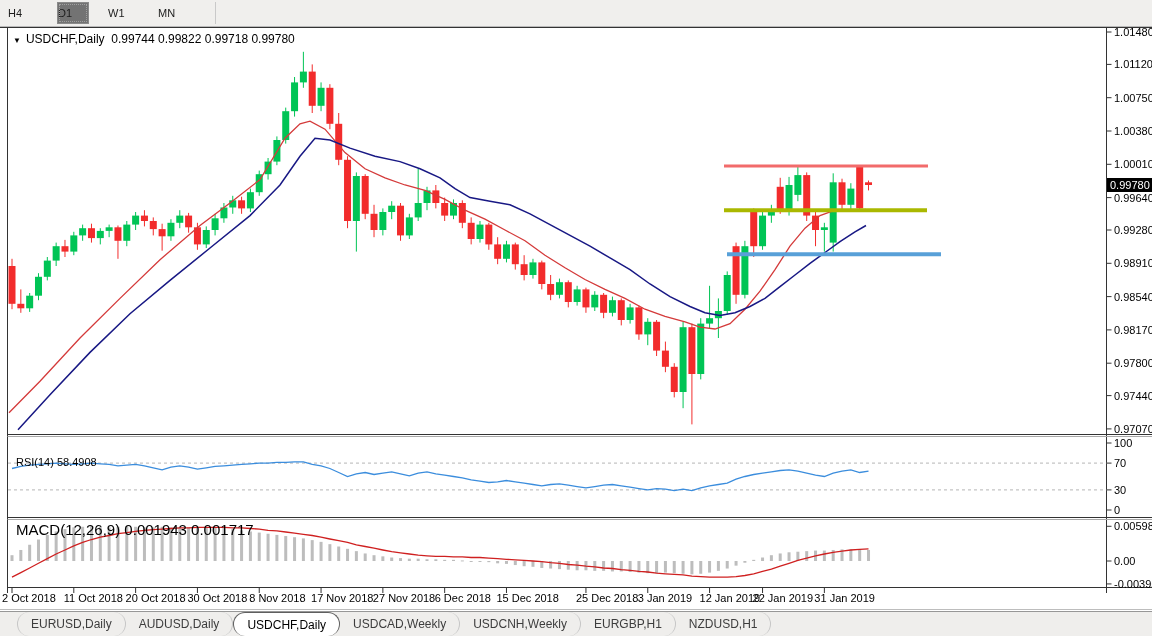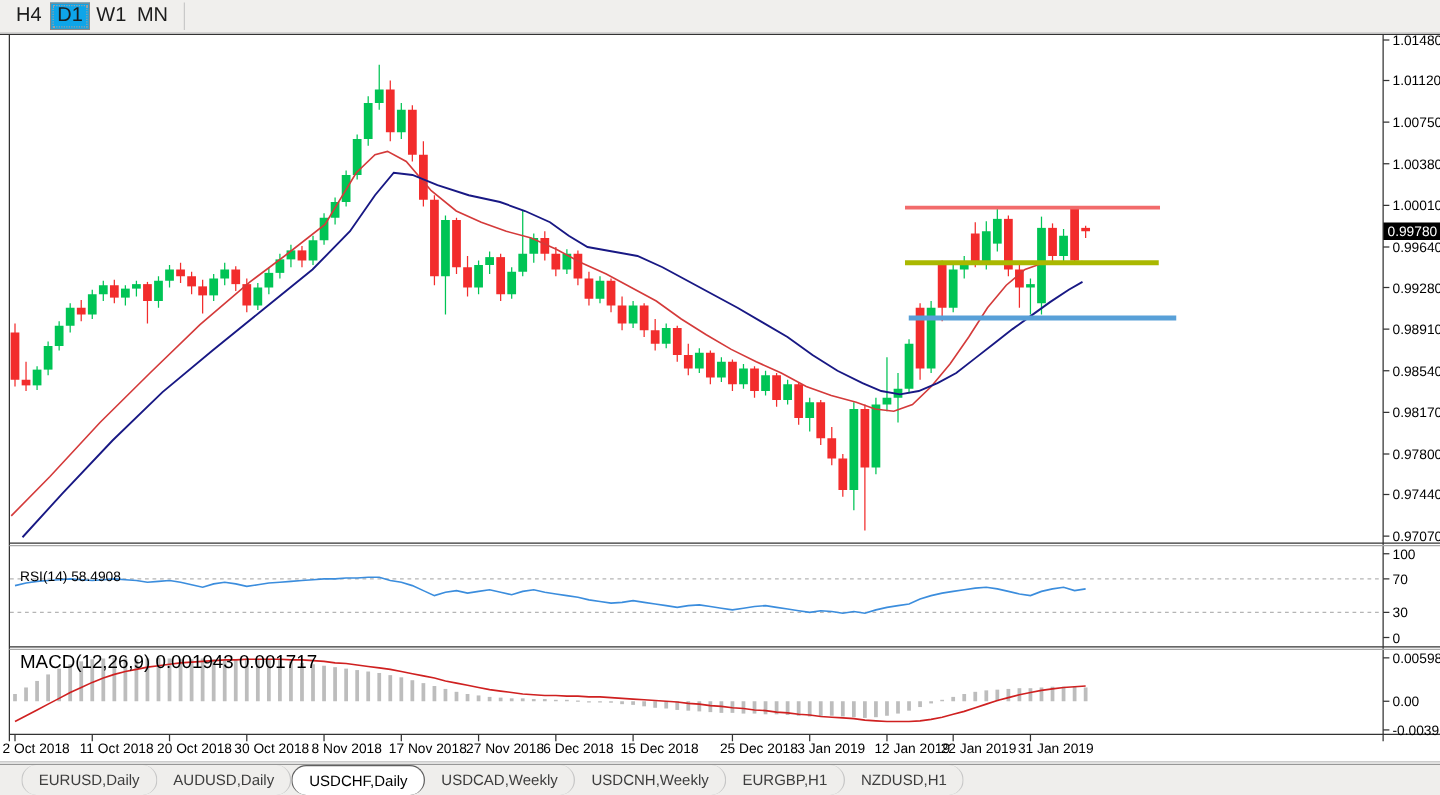--- a/index.html
+++ b/index.html
@@ -1,20 +1,20 @@
 <!DOCTYPE html>
 <html><head>
 <meta charset="utf-8">
 <style>
   html,body{margin:0;padding:0;background:#d9d9d9;}
   #app{position:relative;width:1152px;height:636px;background:#ffffff;font-family:"Liberation Sans",sans-serif;overflow:hidden;}
   
   #toolbar{position:absolute;top:0;left:0;width:1152px;height:27px;background:#f0efed;border-bottom:1px solid #b9b9b9;display:flex;align-items:center;padding-left:7px;box-sizing:border-box;z-index:5;}
-  .tf-btn{width:30px;height:20px;font-size:16px;color:#1c1c1c;background:transparent;border:1px solid transparent;text-align:center;line-height:20px;margin-right:1px;cursor:default;}
-  .tf-btn.active{background:#0ea5e9;border:1px solid #8a8a8a;outline:1px dotted #a0a0a0;outline-offset:-3px;}
+  .tf-btn{width:30px;height:20px;font-size:11px;color:#1c1c1c;background:transparent;border:1px solid transparent;line-height:20px;margin-right:18px;cursor:default;}
+  .tf-btn.active{background:#737373;border:1px solid #8a8a8a;outline:1px dotted #a0a0a0;outline-offset:-3px;}
   .tb-sep{width:1px;height:22px;background:#c9c9c9;margin-left:8px;}
   
   #chart-title{position:absolute;left:13px;top:32px;font-size:12px;color:#000;z-index:4;white-space:pre;}
   #chart-title .tri{font-size:8px;margin-right:5px;color:#000;}
   #rsi-label{position:absolute;left:16px;top:456px;font-size:11px;color:#000;z-index:4;white-space:pre;}
   #macd-label{position:absolute;left:16px;top:521px;font-size:15px;color:#000;z-index:4;white-space:pre;}
   #chart-svg{position:absolute;top:0;left:0;z-index:1;}
   
   #tabbar{position:absolute;left:0;bottom:0;width:1152px;height:25px;background:#efeeec;border-top:1px solid #979797;display:flex;align-items:stretch;padding-left:17px;box-sizing:border-box;font-size:12px;color:#3d3d3d;z-index:5;}
   .tab{padding:0 13px;display:flex;align-items:center;border-right:1px solid #c6c6c6;cursor:default;white-space:nowrap;border-radius:12px;}
@@ -413,20 +413,21 @@
       <line x1="647.76" y1="588" x2="647.76" y2="593" stroke="#333"></line>
       <text x="637.76" y="602" text-anchor="start" fill="#000000" font-size="11" font-family="&quot;Liberation Sans&quot;,sans-serif">3 Jan 2019</text>
       <line x1="709.57" y1="588" x2="709.57" y2="593" stroke="#333"></line>
       <text x="699.57" y="602" text-anchor="start" fill="#000000" font-size="11" font-family="&quot;Liberation Sans&quot;,sans-serif">12 Jan 2019</text>
       <line x1="762.55" y1="588" x2="762.55" y2="593" stroke="#333"></line>
       <text x="752.55" y="602" text-anchor="start" fill="#000000" font-size="11" font-family="&quot;Liberation Sans&quot;,sans-serif">22 Jan 2019</text>
       <line x1="824.36" y1="588" x2="824.36" y2="593" stroke="#333"></line>
       <text x="814.36" y="602" text-anchor="start" fill="#000000" font-size="11" font-family="&quot;Liberation Sans&quot;,sans-serif">31 Jan 2019</text>
     </svg>
 
+  <div id="chart-title"><span class="tri">▼</span><span>USDCHF,Daily</span><span> &nbsp;</span><span>0.99744 0.99822 0.99718 0.99780</span></div>
 
   <div id="rsi-label">RSI(14) 58.4908</div>
   <div id="macd-label">MACD(12,26,9) 0.001943 0.001717</div>
 
   <div id="tabbar">
     <div class="tab">EURUSD,Daily</div>
     <div class="tab">AUDUSD,Daily</div>
     <div class="tab active">USDCHF,Daily</div>
     <div class="tab">USDCAD,Weekly</div>
     <div class="tab">USDCNH,Weekly</div>

